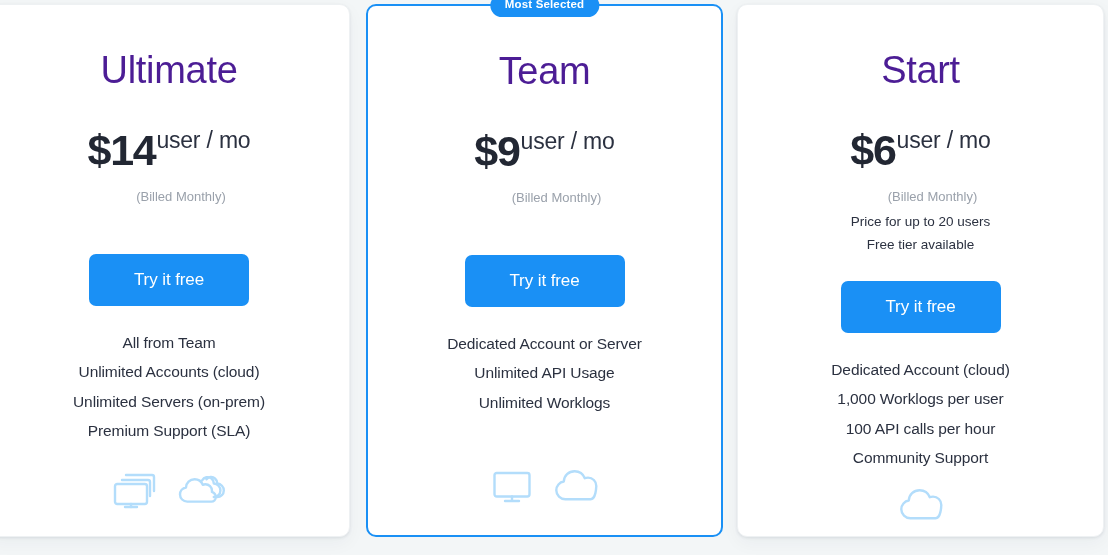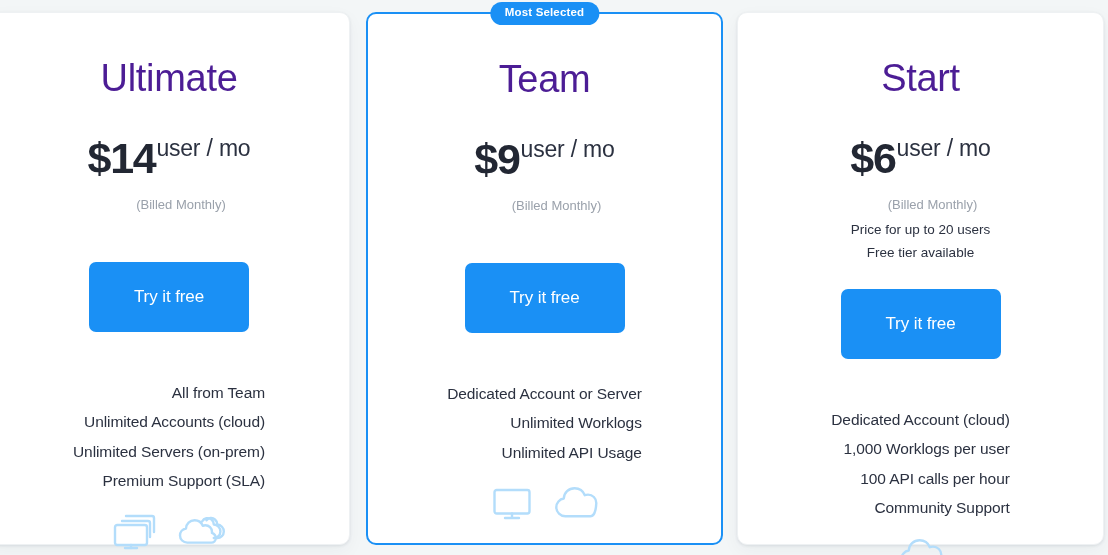--- a/index.html
+++ b/index.html
@@ -19,21 +19,21 @@
   .pricing-stage {
     position: relative;
     width: 1108px;
     height: 555px;
     background: #f3f6f7;
   }
 
   
   .card {
     position: absolute;
-    top: 12px;
+    top: 4px;
     height: 533px;
     background: #ffffff;
     border-radius: 10px;
     display: flex;
     flex-direction: column;
     align-items: center;
   }
 
   .card-plain {
     box-shadow: 0 1px 3px rgba(28, 40, 64, 0.10),
@@ -128,30 +128,30 @@
   }
 
   .cta-button {
     background: #1a90f5;
     color: #ffffff;
     border: none;
     border-radius: 7px;
     font-family: "Liberation Sans", sans-serif;
     font-size: 17px;
     width: 160px;
-    height: 70px;
+    height: 52px;
     cursor: pointer;
     letter-spacing: -0.1px;
   }
 
   
   .features {
     list-style: none;
-    text-align: right;
-    margin-top: 46px;
+    text-align: center;
+    margin-top: 22px;
   }
 
   .feature-item {
     color: #2b3140;
     font-size: 15.5px;
     line-height: 1;
     padding: 7px 0;
     letter-spacing: -0.1px;
   }
 
@@ -230,22 +230,22 @@
     </div>
 
     <div class="billed-note">(Billed Monthly)</div>
 
     <div class="cta-wrap" style="margin-top:48px;">
       <button class="cta-button">Try it free</button>
     </div>
 
     <ul class="features">
       <li class="feature-item">Dedicated Account or Server</li>
+      <li class="feature-item">Unlimited API Usage</li>
       <li class="feature-item">Unlimited Worklogs</li>
-      <li class="feature-item">Unlimited API Usage</li>
     </ul>
 
     <div class="spacer-flex"></div>
 
     <div class="icon-row">
 
       <svg class="plan-icon" width="40" height="36" viewBox="0 0 40 36" fill="none" stroke="#b3ddfb" stroke-width="2.4" stroke-linecap="round" stroke-linejoin="round">
         <rect x="2.5" y="4" width="35" height="23.5" rx="2.2"></rect>
         <path d="M20 27.5 V31.5"></path>
         <path d="M13 32 H27"></path>

